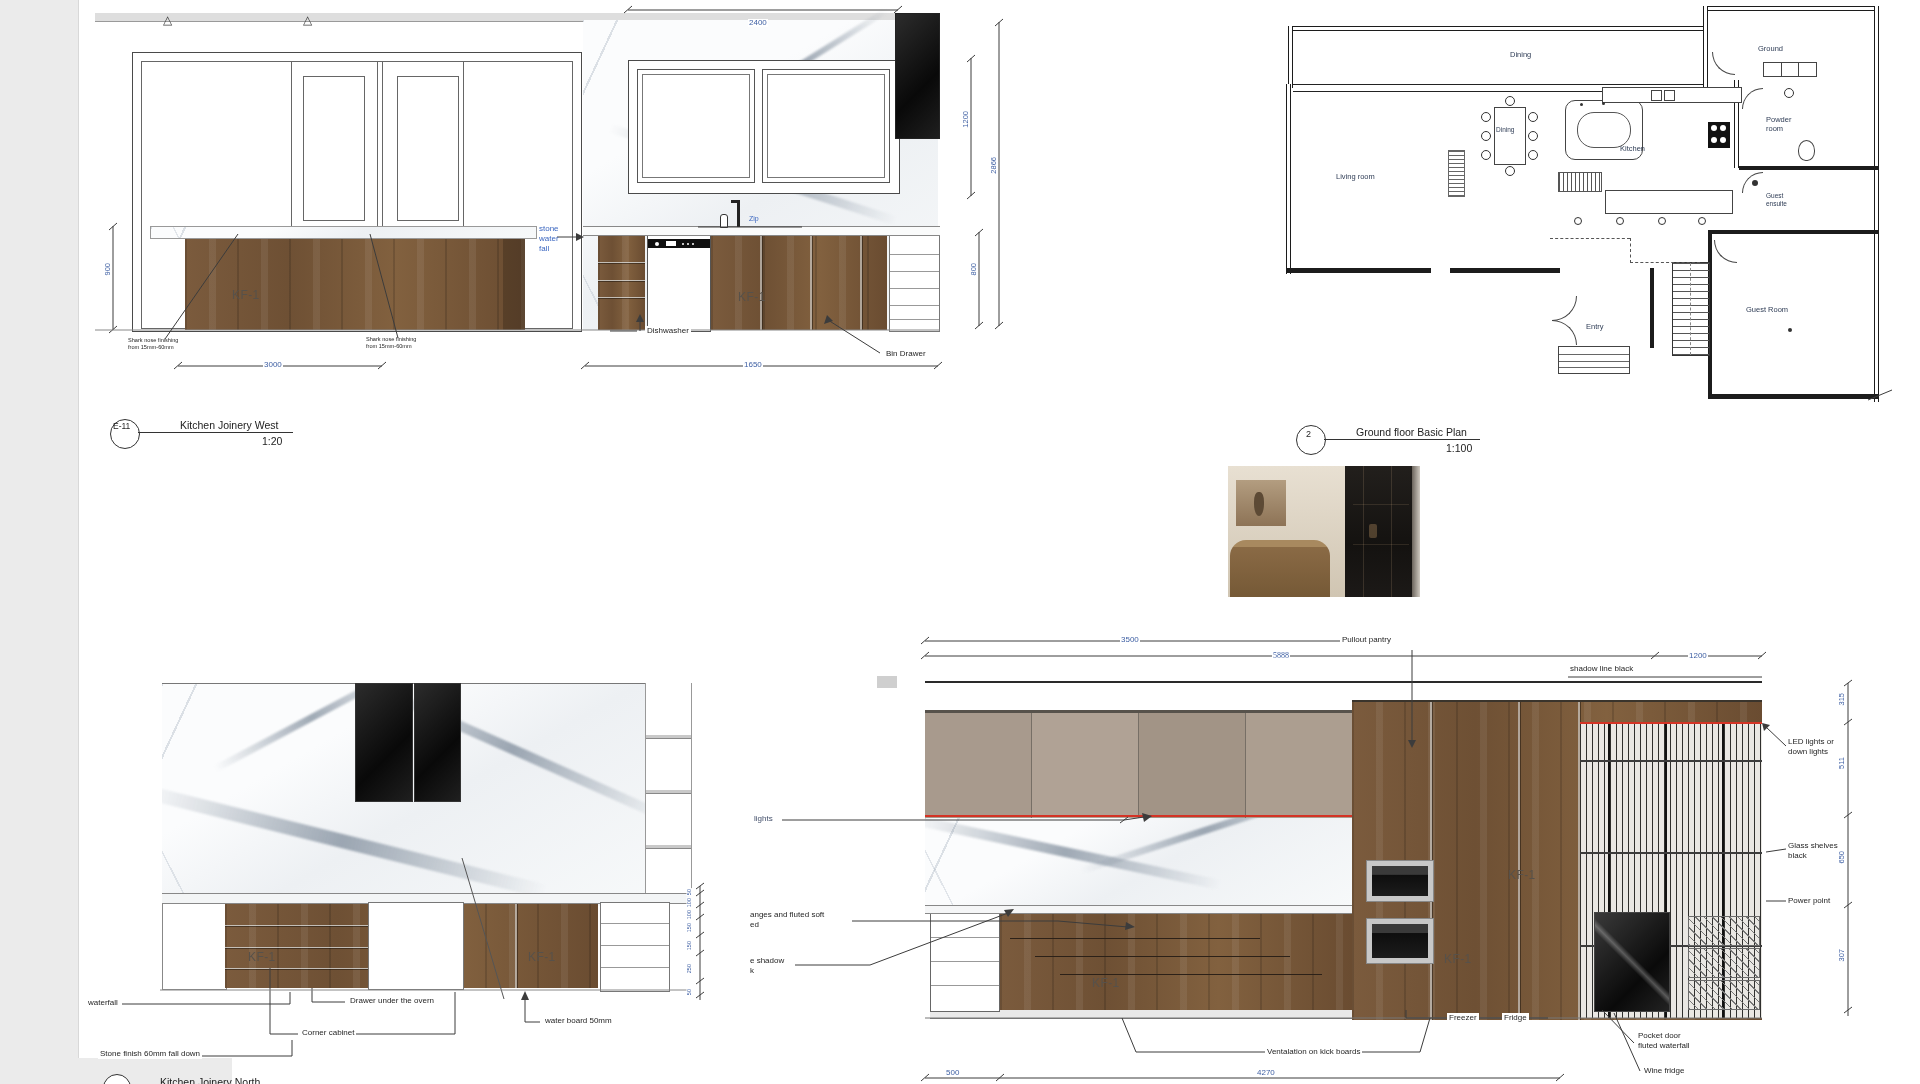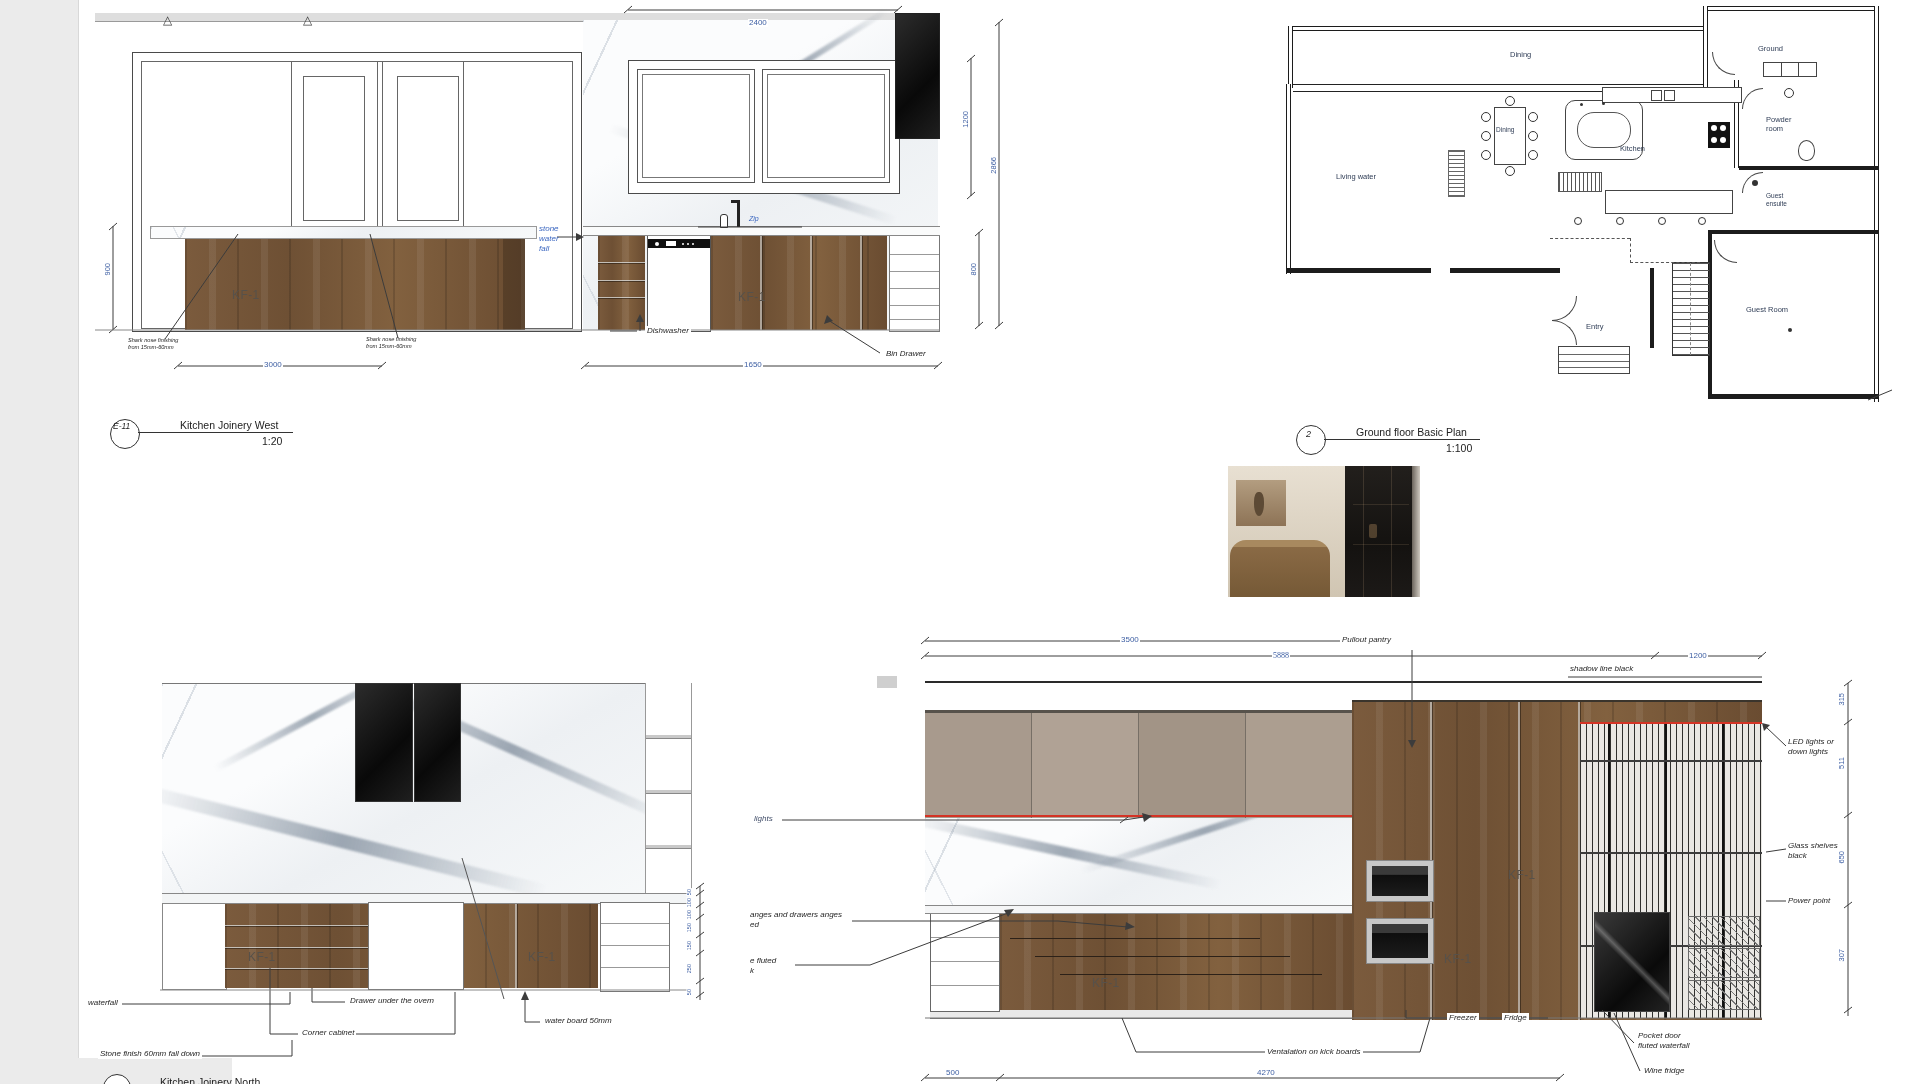--- a/index.html
+++ b/index.html
@@ -1,18 +1,18 @@
 <!DOCTYPE html>
 <html><head>
 <meta charset="utf-8">
 <style>
   html,body{margin:0;padding:0;background:#fff;font-family:"Liberation Sans",sans-serif;}
   #sheet{position:relative;width:1920px;height:1084px;overflow:hidden;background:#fff;}
   .a{position:absolute;}
-  .an{position:absolute;font-size:8px;color:#1f1f1f;line-height:1.25;white-space:nowrap;z-index:50;font-style:italic;}
+  .an{position:absolute;font-size:8px;color:#1f1f1f;line-height:1.25;white-space:nowrap;z-index:50;}
   .anw{background:#fff;padding:0 2px;}
   .bl{color:#3a66c0;}
   .tn{font-size:5.6px;line-height:1.3;white-space:nowrap;}
   .dt{position:absolute;font-size:8px;color:#3e5fa3;background:#fff;line-height:1;padding:0 1px;z-index:50;}
   .dtv{position:absolute;font-size:7.5px;color:#3e5fa3;background:#fff;line-height:1;writing-mode:vertical-rl;transform:rotate(180deg);padding:1px 0;z-index:50;}
   .kf{position:absolute;font-size:12px;color:#57514a;letter-spacing:.4px;z-index:30;}
   .ttl{position:absolute;font-size:10.5px;color:#222;z-index:50;}
   .rlabel{position:absolute;font-size:7.5px;color:#2e3c55;line-height:1.25;z-index:45;white-space:nowrap;}
   .marble{background:
     linear-gradient(115deg, rgba(170,182,194,.45) 0 1.5px, transparent 1.5px 30px, rgba(160,172,186,.35) 30px 32px, transparent 32px 74px),
@@ -208,21 +208,21 @@
   <div class="a" style="left:1798px;top:140px;width:15px;height:19px;border:1px solid #444;border-radius:50% 50% 45% 45%;z-index:22;"></div>
   <div class="a" style="left:1752px;top:180px;width:6px;height:6px;border-radius:50%;background:#333;z-index:22;"></div>
   <div class="a" style="left:1788px;top:328px;width:4px;height:4px;border-radius:50%;background:#333;z-index:22;"></div>
   <div class="box" style="left:1558px;top:346px;width:70px;height:26px;">
     <div class="a" style="left:0;top:7px;width:100%;height:1px;background:#666;"></div>
     <div class="a" style="left:0;top:14px;width:100%;height:1px;background:#666;"></div>
     <div class="a" style="left:0;top:20px;width:100%;height:1px;background:#666;"></div>
   </div>
 
   <div class="rlabel" style="left:1510px;top:50px;">Dining</div>
-  <div class="rlabel" style="left:1336px;top:172px;">Living water</div>
+  <div class="rlabel" style="left:1336px;top:172px;">Living room</div>
   <div class="rlabel" style="left:1496px;top:126px;font-size:6.5px;background:#fff;">Dining</div>
   <div class="rlabel" style="left:1620px;top:144px;">Kitchen</div>
   <div class="rlabel" style="left:1758px;top:44px;">Ground</div>
   <div class="rlabel" style="left:1766px;top:115px;">
       <div>Powder</div>
       <div>room</div>
     </div>
   <div class="rlabel" style="left:1766px;top:192px;font-size:6.5px;">
       <div>Guest</div>
       <div>ensuite</div>
@@ -347,25 +347,25 @@
   <div class="a" style="left:1580px;top:722px;width:182px;height:2px;background:#d43325;z-index:8;"></div>
   <div class="a blackp" style="left:1594px;top:912px;width:74px;height:98px;border:1px solid #444;z-index:9;background-image:linear-gradient(45deg,transparent 46%,rgba(255,255,255,.28) 50%,transparent 54%),linear-gradient(135deg,#3a3a3a,#0a0a0a 65%,#222);"></div>
   <div class="a hatch" style="left:1688px;top:916px;width:70px;height:28px;z-index:9;"></div>
   <div class="a hatch" style="left:1688px;top:948px;width:70px;height:28px;z-index:9;"></div>
   <div class="a hatch" style="left:1688px;top:980px;width:70px;height:28px;z-index:9;"></div>
 
   <div class="an anw" style="left:1340px;top:635px;">Pullout pantry</div>
   <div class="an anw" style="left:1568px;top:664px;">shadow line black</div>
   <div class="an anw" style="left:752px;top:814px;color:#44506b;">lights</div>
   <div class="an" style="left:750px;top:910px;">
-      <div>anges and drawers anges</div>
+      <div>anges and fluted soft</div>
       <div>ed</div>
     </div>
   <div class="an" style="left:750px;top:956px;">
-      <div>e fluted</div>
+      <div>e shadow</div>
       <div>k</div>
     </div>
   <div class="an" style="left:1788px;top:737px;">
       <div>LED lights or</div>
       <div>down lights</div>
     </div>
   <div class="an" style="left:1788px;top:841px;">
       <div>Glass shelves</div>
       <div>black</div>
     </div>

